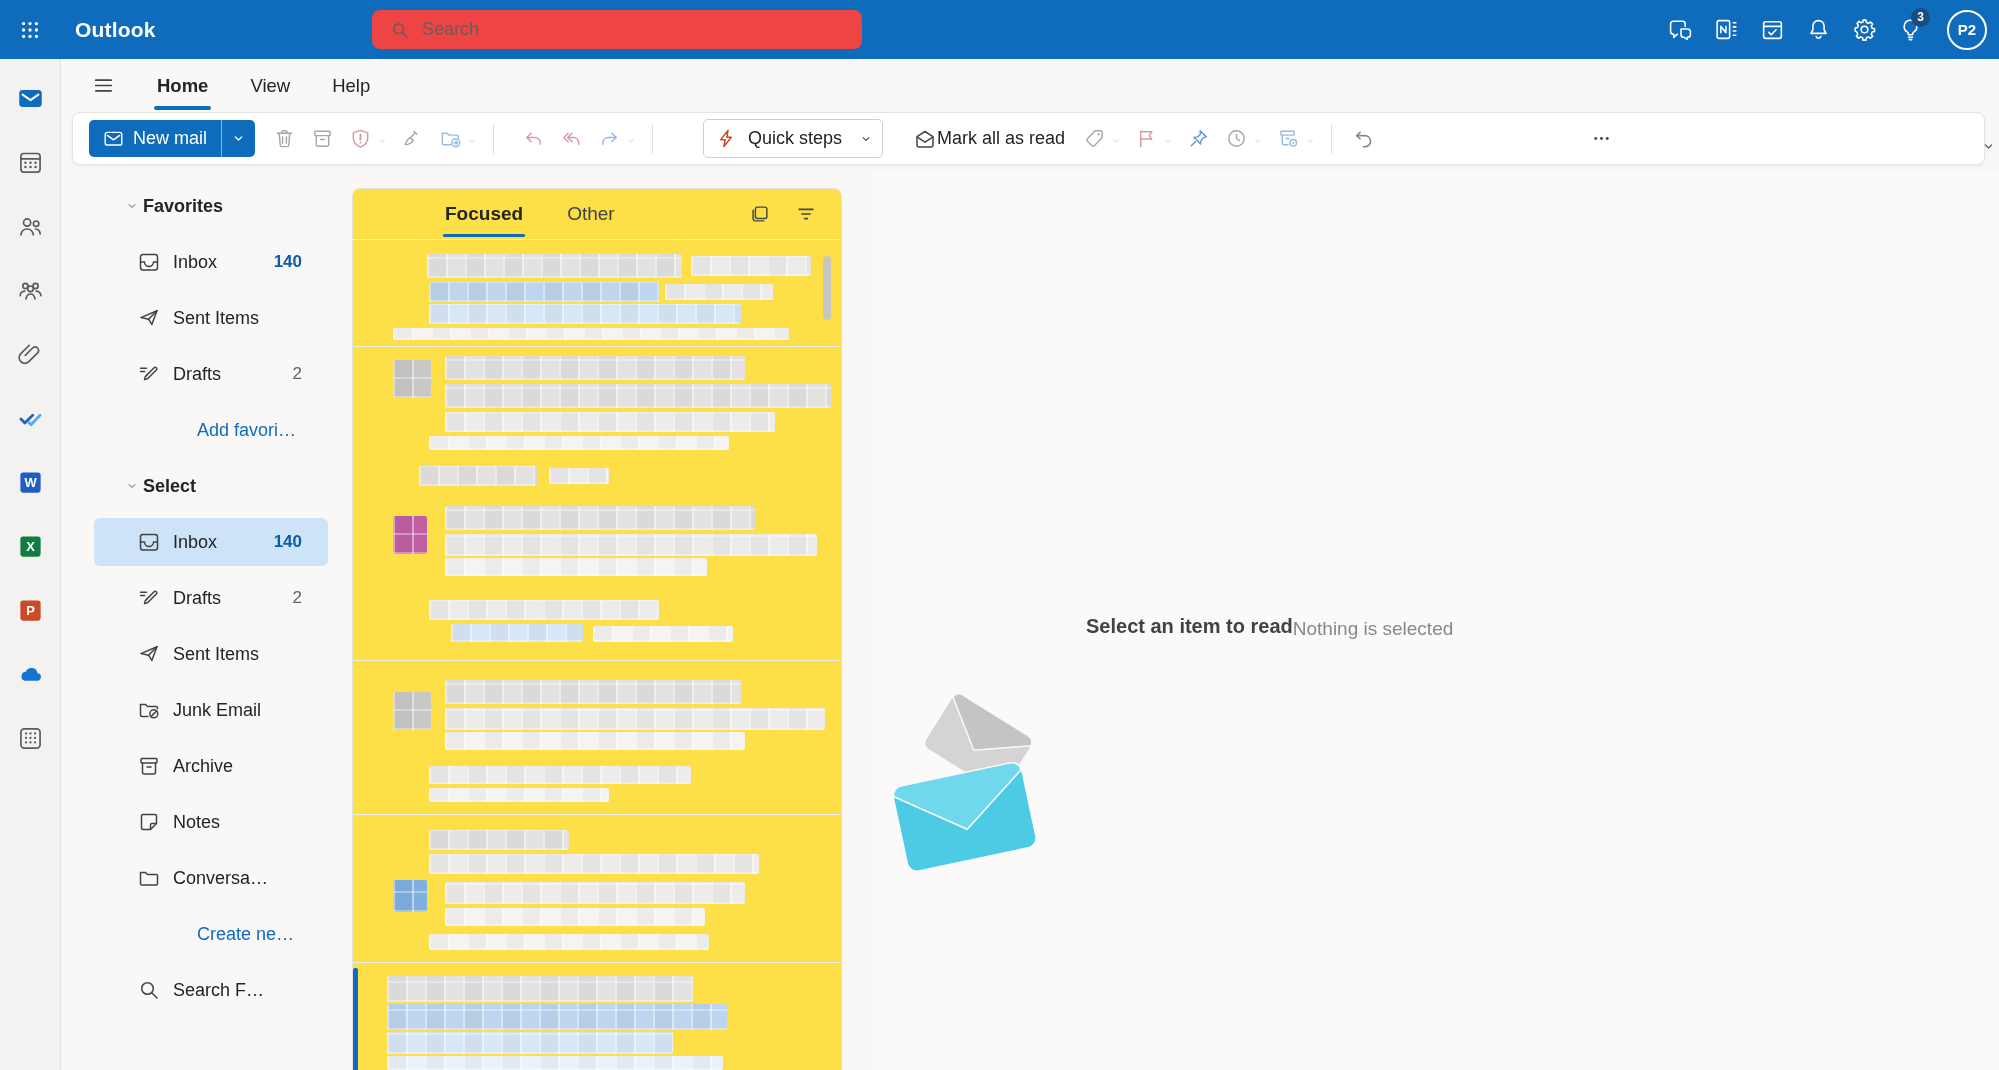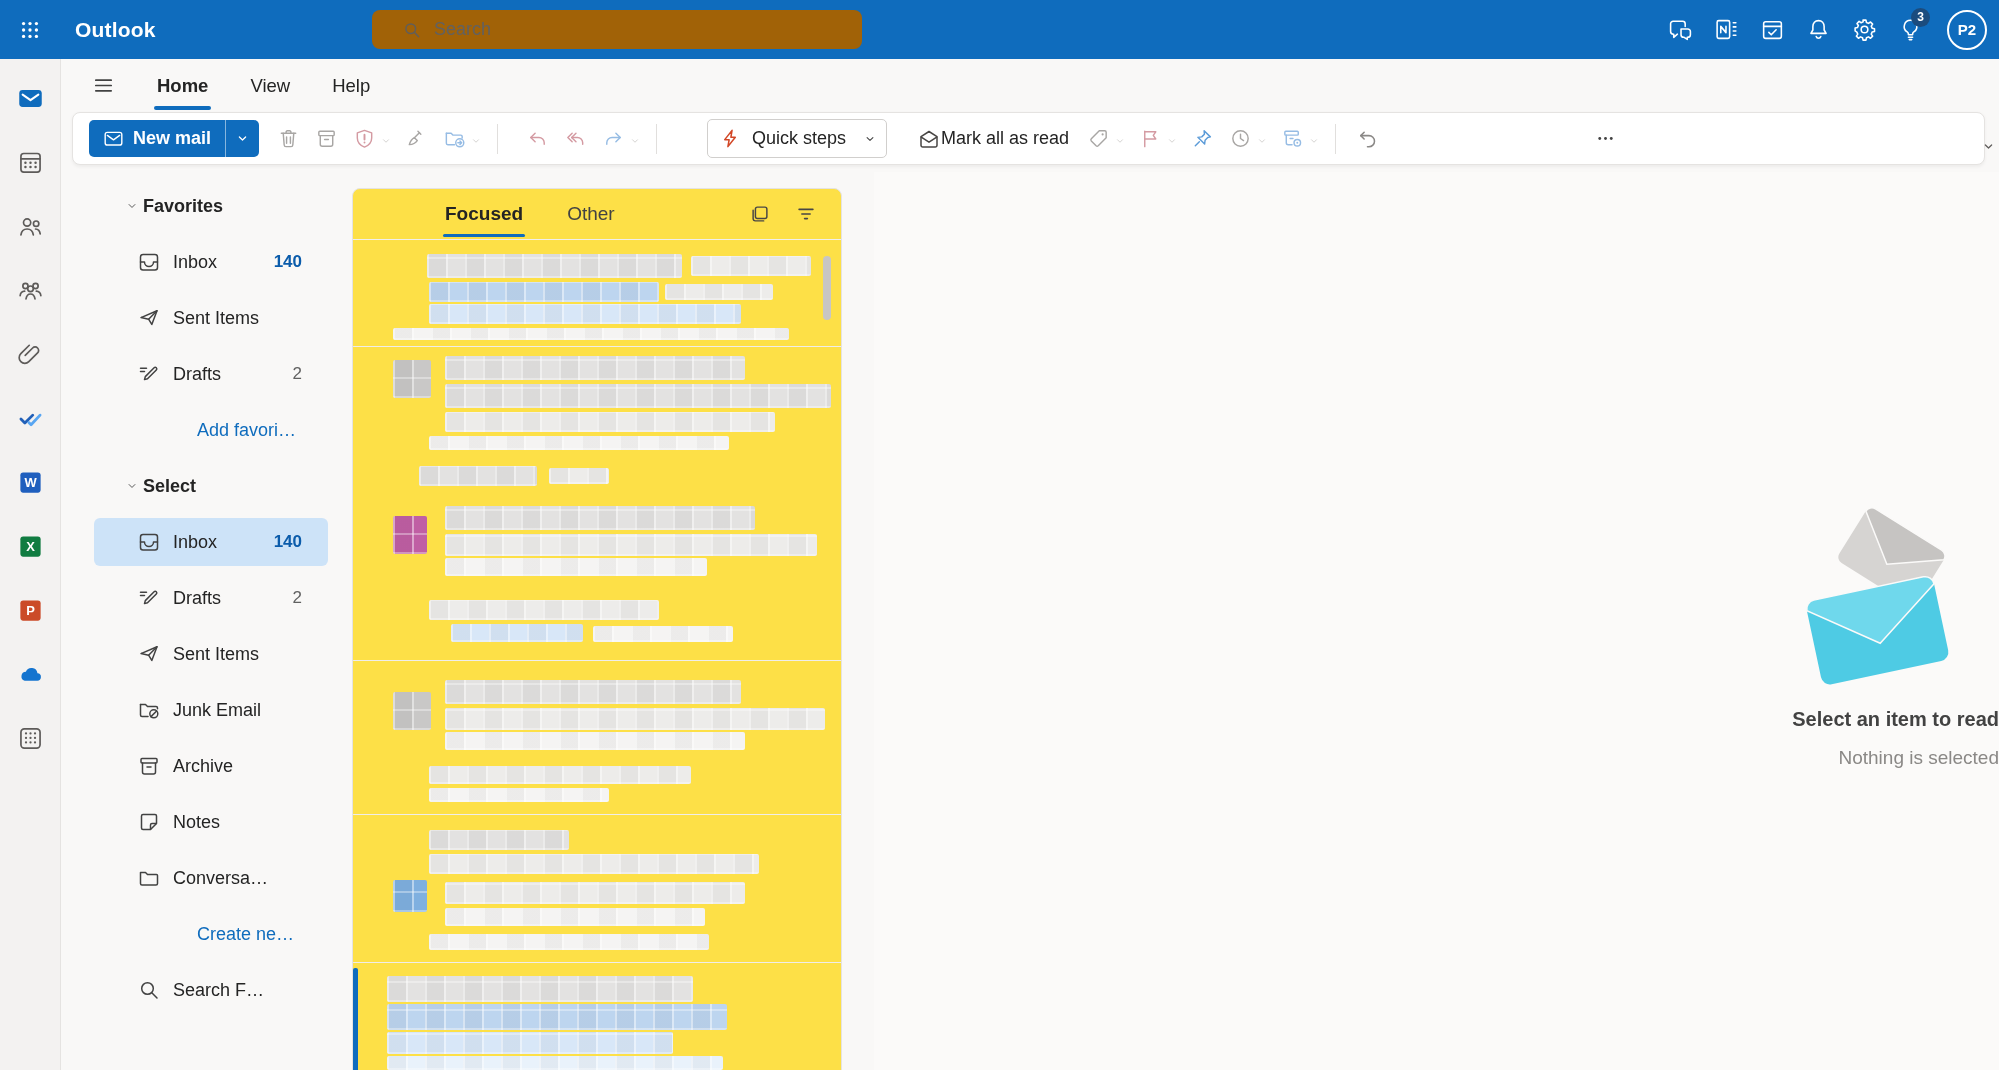--- a/index.html
+++ b/index.html
@@ -3,21 +3,21 @@
 <meta charset="utf-8">
 <style>
   html,body{margin:0;padding:0}
   body{width:1999px;height:1070px;overflow:hidden;position:relative;
        font-family:"Liberation Sans","DejaVu Sans",sans-serif;background:#f9f8f7;color:#242424}
   .ic{display:block}
   
   .topbar{position:absolute;top:0;left:0;right:0;height:59px;background:#0f6cbd;display:flex;align-items:center;color:#fff;z-index:30}
   .waffle{width:59px;height:59px;display:flex;align-items:center;justify-content:center;cursor:pointer}
   .app-title{font-size:21px;font-weight:700;margin-left:16px;letter-spacing:.2px}
-  .search{position:absolute;left:372px;top:10px;width:490px;height:39px;background:#a16207;border-radius:8px;display:flex;align-items:center;padding:0 30px;box-sizing:border-box;color:#605e5c}
+  .search{position:absolute;left:372px;top:10px;width:490px;height:39px;background:#ef4444;border-radius:8px;display:flex;align-items:center;padding:0 18px;box-sizing:border-box;color:#605e5c}
   .search input{border:none;outline:none;font-size:18px;flex:1;margin-left:10px;color:#242424;font-family:inherit;background:transparent}
   .search input::placeholder{color:#616161}
   .topbar-right{position:absolute;right:12px;top:0;height:59px;display:flex;align-items:center;gap:10px}
   .tb-icbtn{width:46px;height:46px;display:flex;align-items:center;justify-content:center;position:relative;color:#fff;cursor:pointer}
   .tb-icbtn .ic{width:25px;height:25px}
   .badge{position:absolute;top:1px;right:3px;min-width:19px;height:19px;border-radius:10px;background:#1b4c7e;color:#fff;font-size:12px;display:flex;align-items:center;justify-content:center;font-weight:600}
   .avatar{width:40px;height:40px;border-radius:50%;border:2.5px solid #fff;display:flex;align-items:center;justify-content:center;font-size:15px;font-weight:600;color:#fff;box-sizing:border-box;cursor:pointer;margin-left:4px}
   
   .rail{position:absolute;left:0;top:59px;bottom:0;width:61px;background:#f3f2f1;border-right:1px solid #e5e3e1;display:flex;flex-direction:column;align-items:center;padding-top:7px;box-sizing:border-box;z-index:20}
   .rail-item{width:61px;height:64px;display:flex;align-items:center;justify-content:center;color:#5d5b59;cursor:pointer}
@@ -25,21 +25,21 @@
   
   .menubar{position:absolute;left:61px;top:59px;right:0;height:53px;display:flex;align-items:center}
   .hamburger{margin-left:20px;width:44px;height:44px;display:flex;align-items:center;justify-content:center;color:#424242;cursor:pointer}
   .hamburger .ic{width:23px;height:23px}
   .mtab{font-size:18.5px;color:#242424;position:relative;padding:10px 6px;cursor:pointer}
   .mtab.active{font-weight:700}
   .mtab.active::after{content:"";position:absolute;left:3px;right:3px;bottom:-3px;height:4px;border-radius:2px;background:#0f6cbd}
   
   .toolbar{position:absolute;left:72px;top:112px;width:1913px;height:53px;background:#fff;border:1px solid #e5e3e1;border-radius:8px;box-shadow:0 1.6px 3.6px rgba(0,0,0,.05);display:flex;align-items:center;padding:0 12px 0 16px;box-sizing:border-box;z-index:10}
   .newmail{display:flex;height:37px;border-radius:5px;overflow:hidden;color:#fff;background:#0f6cbd;cursor:pointer;flex:none}
-  .newmail-main{display:flex;align-items:center;gap:9px;padding:0 14px;font-size:18px;font-weight:700}
+  .newmail-main{display:flex;align-items:center;gap:9px;padding:0 14px;font-size:18px;font-weight:400}
   .newmail-main .ic{width:21px;height:21px}
   .newmail-chev{width:33px;display:flex;align-items:center;justify-content:center;border-left:1px solid rgba(255,255,255,.5)}
   .newmail-chev .ic{width:15px;height:15px}
   .tb-group{display:flex;align-items:center;margin-left:10px}
   .tbtn{width:38px;height:38px;display:flex;align-items:center;justify-content:center;border-radius:4px;cursor:pointer;flex:none}
   .tbtn .ic{width:23px;height:23px}
   .tchev{width:15px;display:flex;color:#c6c4c2;margin:4px 2px 0 -3px;cursor:pointer}
   .tchev .ic{width:12px;height:12px}
   .tsep{width:1px;height:30px;background:#e1dfdd;margin:0 10px;flex:none}
   .quicksteps{display:flex;align-items:center;height:37px;border:1px solid #d1cfcd;border-radius:5px;margin-left:40px;padding-left:11px;color:#242424;font-size:18px;cursor:pointer;flex:none}
@@ -76,21 +76,21 @@
   .ltab.active::after{content:"";position:absolute;left:-2px;right:-2px;bottom:-12px;height:3.5px;border-radius:2px;background:#0f6cbd}
   .lh-icons{margin-left:auto;display:flex;gap:24px;color:#484644}
   .lh-icons .ic{width:22px;height:22px;cursor:pointer}
   .listbody{position:relative;height:830px;overflow:hidden}
   .blk{position:absolute;border-radius:2px}
   .blk.mz{background-image:
       repeating-linear-gradient(90deg, rgba(255,255,255,.45) 0 2px, rgba(255,255,255,0) 2px 19px),
       repeating-linear-gradient(0deg, rgba(255,255,255,.35) 0 2px, rgba(255,255,255,0) 2px 19px),
       repeating-linear-gradient(90deg, rgba(0,0,0,.035) 0 19px, rgba(0,0,0,0) 19px 38px)}
   
-  .readingpane{position:absolute;left:874px;right:0;top:172px;bottom:0;background:#fbfaf9;display:flex;flex-direction:column;align-items:flex-end}
+  .readingpane{position:absolute;left:874px;right:0;top:172px;bottom:0;background:#fbfaf9;display:flex;flex-direction:row;align-items:center}
   .empty-ill{margin-top:330px}
   .empty-title{font-size:20px;font-weight:700;color:#424242;margin-top:10px}
   .empty-sub{font-size:19px;color:#8a8886;margin-top:16px}
 </style>
 </head>
 <body>
 
 <div class="topbar">
   <div class="waffle">
       <svg class="ic" width="22" height="22" viewBox="0 0 24 24" fill="#fff" stroke="none">

